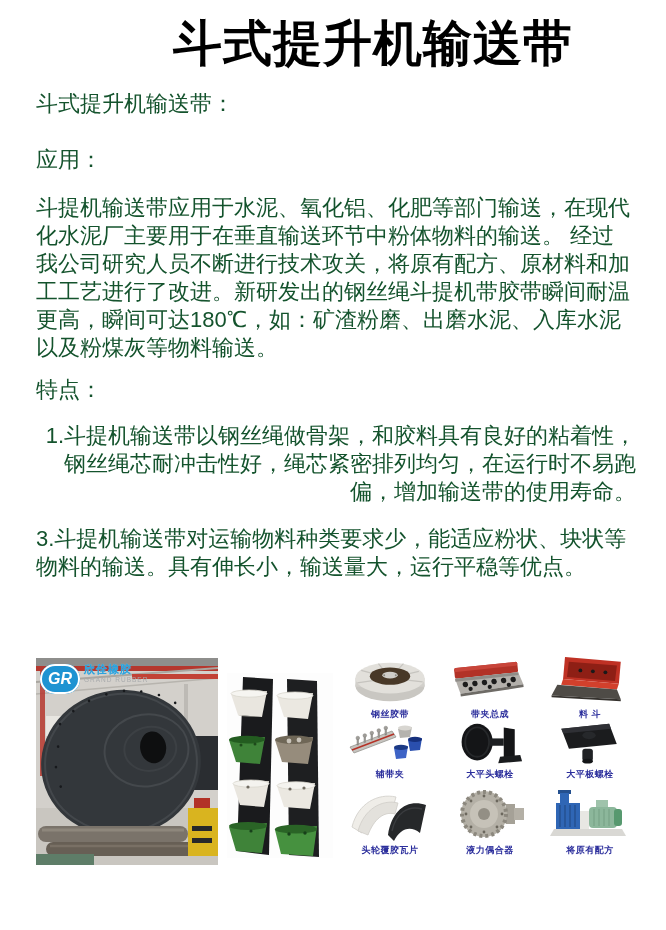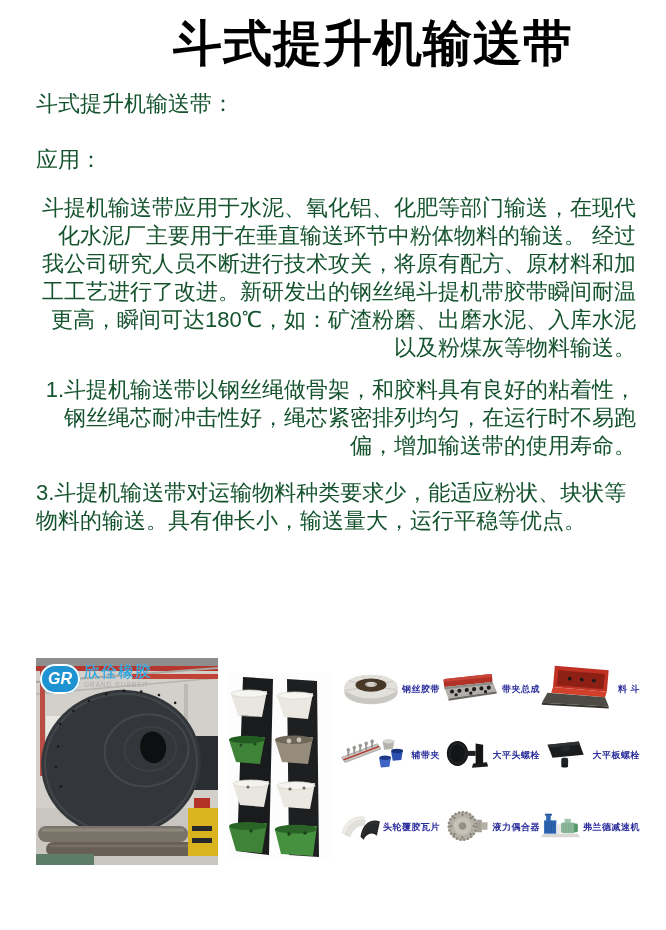--- a/index.html
+++ b/index.html
@@ -7,58 +7,59 @@
         font-family:"Liberation Sans", sans-serif;color:#0d0d0d;padding-left:40px;}
 
   .title{margin:14px 0 0;text-align:center;font-size:49px;font-weight:bold;
          letter-spacing:1px;line-height:1.2;color:#000;}
 
   .body-text{position:absolute;left:36px;top:90px;width:600px;
              font-size:22px;line-height:28px;color:#14532d;}
   .body-text p{margin:0;}
   .m-intro{margin-bottom:28px !important;}
   .m-apph{margin-bottom:20px !important;}
-  .m-para{margin-bottom:14px !important;text-align:right;}
+  .m-para{margin-bottom:14px !important;}
   .m-feath{margin-bottom:18px !important;}
   .m-f1{margin-bottom:19px !important;text-align:right;}
 
   .gallery{position:absolute;left:0;top:630px;width:666px;height:280px;}
   .photo-factory{position:absolute;left:36px;top:28px;width:182px;height:207px;}
   .photo-buckets{position:absolute;left:227px;top:43px;width:106px;height:185px;}
   .photo-factory svg,.photo-buckets svg{display:block;width:100%;height:100%;}
 
   .logo{position:absolute;left:4px;top:6px;display:flex;align-items:flex-start;}
   .logo-badge{width:40px;height:30px;background:#1e93d2;border-radius:15px;
               box-shadow:inset 0 0 0 2px #ffffff, inset 0 0 0 4px #1e93d2;
               color:#fff;font-weight:bold;font-style:italic;font-size:16px;
               display:flex;align-items:center;justify-content:center;}
   .logo-text{margin-left:4px;line-height:1;}
-  .logo-cn{font-size:16px;font-weight:normal;color:#2ba2dd;letter-spacing:1px;
+  .logo-cn{font-size:11px;font-weight:bold;color:#2ba2dd;letter-spacing:1px;
            text-shadow:0 0 1px #7fc6e8;}
   .logo-en{font-size:6.5px;color:#a9abad;letter-spacing:1px;margin-top:2px;}
 
   .product-grid{position:absolute;left:340px;top:25px;width:300px;
                 display:grid;grid-template-columns:repeat(3,100px);
                 grid-template-rows:66px 66px 78px;}
-  .cell{display:flex;flex-direction:row;align-items:center;justify-content:flex-end;margin:0;}
+  .cell{display:flex;flex-direction:column;align-items:center;margin:0;}
   .cell svg{display:block;}
   .cell figcaption{margin-top:3px;font-size:9px;font-weight:bold;color:#2b2e9c;
                    letter-spacing:0.5px;white-space:nowrap;}
 </style>
 </head>
 <body>
 
 <div class="page">
 
   <h1 class="title">斗式提升机输送带</h1>
 
   <div class="body-text">
     <p class="m-intro">斗式提升机输送带：</p>
     <p class="m-apph">应用：</p>
     <p class="m-para">斗提机输送带应用于水泥、氧化铝、化肥等部门输送，在现代化水泥厂主要用于在垂直输送环节中粉体物料的输送。 经过我公司研究人员不断进行技术攻关，将原有配方、原材料和加工工艺进行了改进。新研发出的钢丝绳斗提机带胶带瞬间耐温更高，瞬间可达180℃，如：矿渣粉磨、出磨水泥、入库水泥以及粉煤灰等物料输送。</p>
+    <p class="m-feath">特点：</p>
     <p class="m-f1">1.斗提机输送带以钢丝绳做骨架，和胶料具有良好的粘着性，钢丝绳芯耐冲击性好，绳芯紧密排列均匀，在运行时不易跑偏，增加输送带的使用寿命。</p>
     <p>3.斗提机输送带对运输物料种类要求少，能适应粉状、块状等物料的输送。具有伸长小，输送量大，运行平稳等优点。</p>
   </div>
 
   <div class="gallery">
 
     <div class="photo-factory">
       <svg viewBox="0 0 182 207" preserveAspectRatio="none">
         <rect width="182" height="207" fill="#d3d0cb"></rect>
         <rect y="0" width="182" height="8" fill="#8e8e8c"></rect>
@@ -313,18 +314,18 @@
           <rect x="10" y="3" width="13" height="4" fill="#24508f"></rect>
           <rect x="12" y="6" width="9" height="11" fill="#2f66b5"></rect>
           <rect x="8" y="16" width="24" height="26" fill="#2f66b5"></rect>
           <path d="M12,18 V40 M17,18 V40 M22,18 V40 M27,18 V40" stroke="#24508f" stroke-width="1.4"></path>
           <rect x="32" y="24" width="9" height="18" fill="#e8e7e3"></rect>
           <rect x="48" y="13" width="12" height="8" fill="#9fc3ab"></rect>
           <rect x="41" y="20" width="28" height="21" rx="4" fill="#8cb79b"></rect>
           <path d="M46,22 V39 M51,22 V39 M56,22 V39 M61,22 V39" stroke="#79a488" stroke-width="1.2"></path>
           <rect x="66" y="22" width="8" height="17" rx="3" fill="#57996f"></rect>
         </svg>
-        <figcaption>弗兰德减速机</figcaption>
+        <figcaption>将原有配方</figcaption>
       </figure>
 
     </div>
   </div>
 </div>
 
 </body></html>

